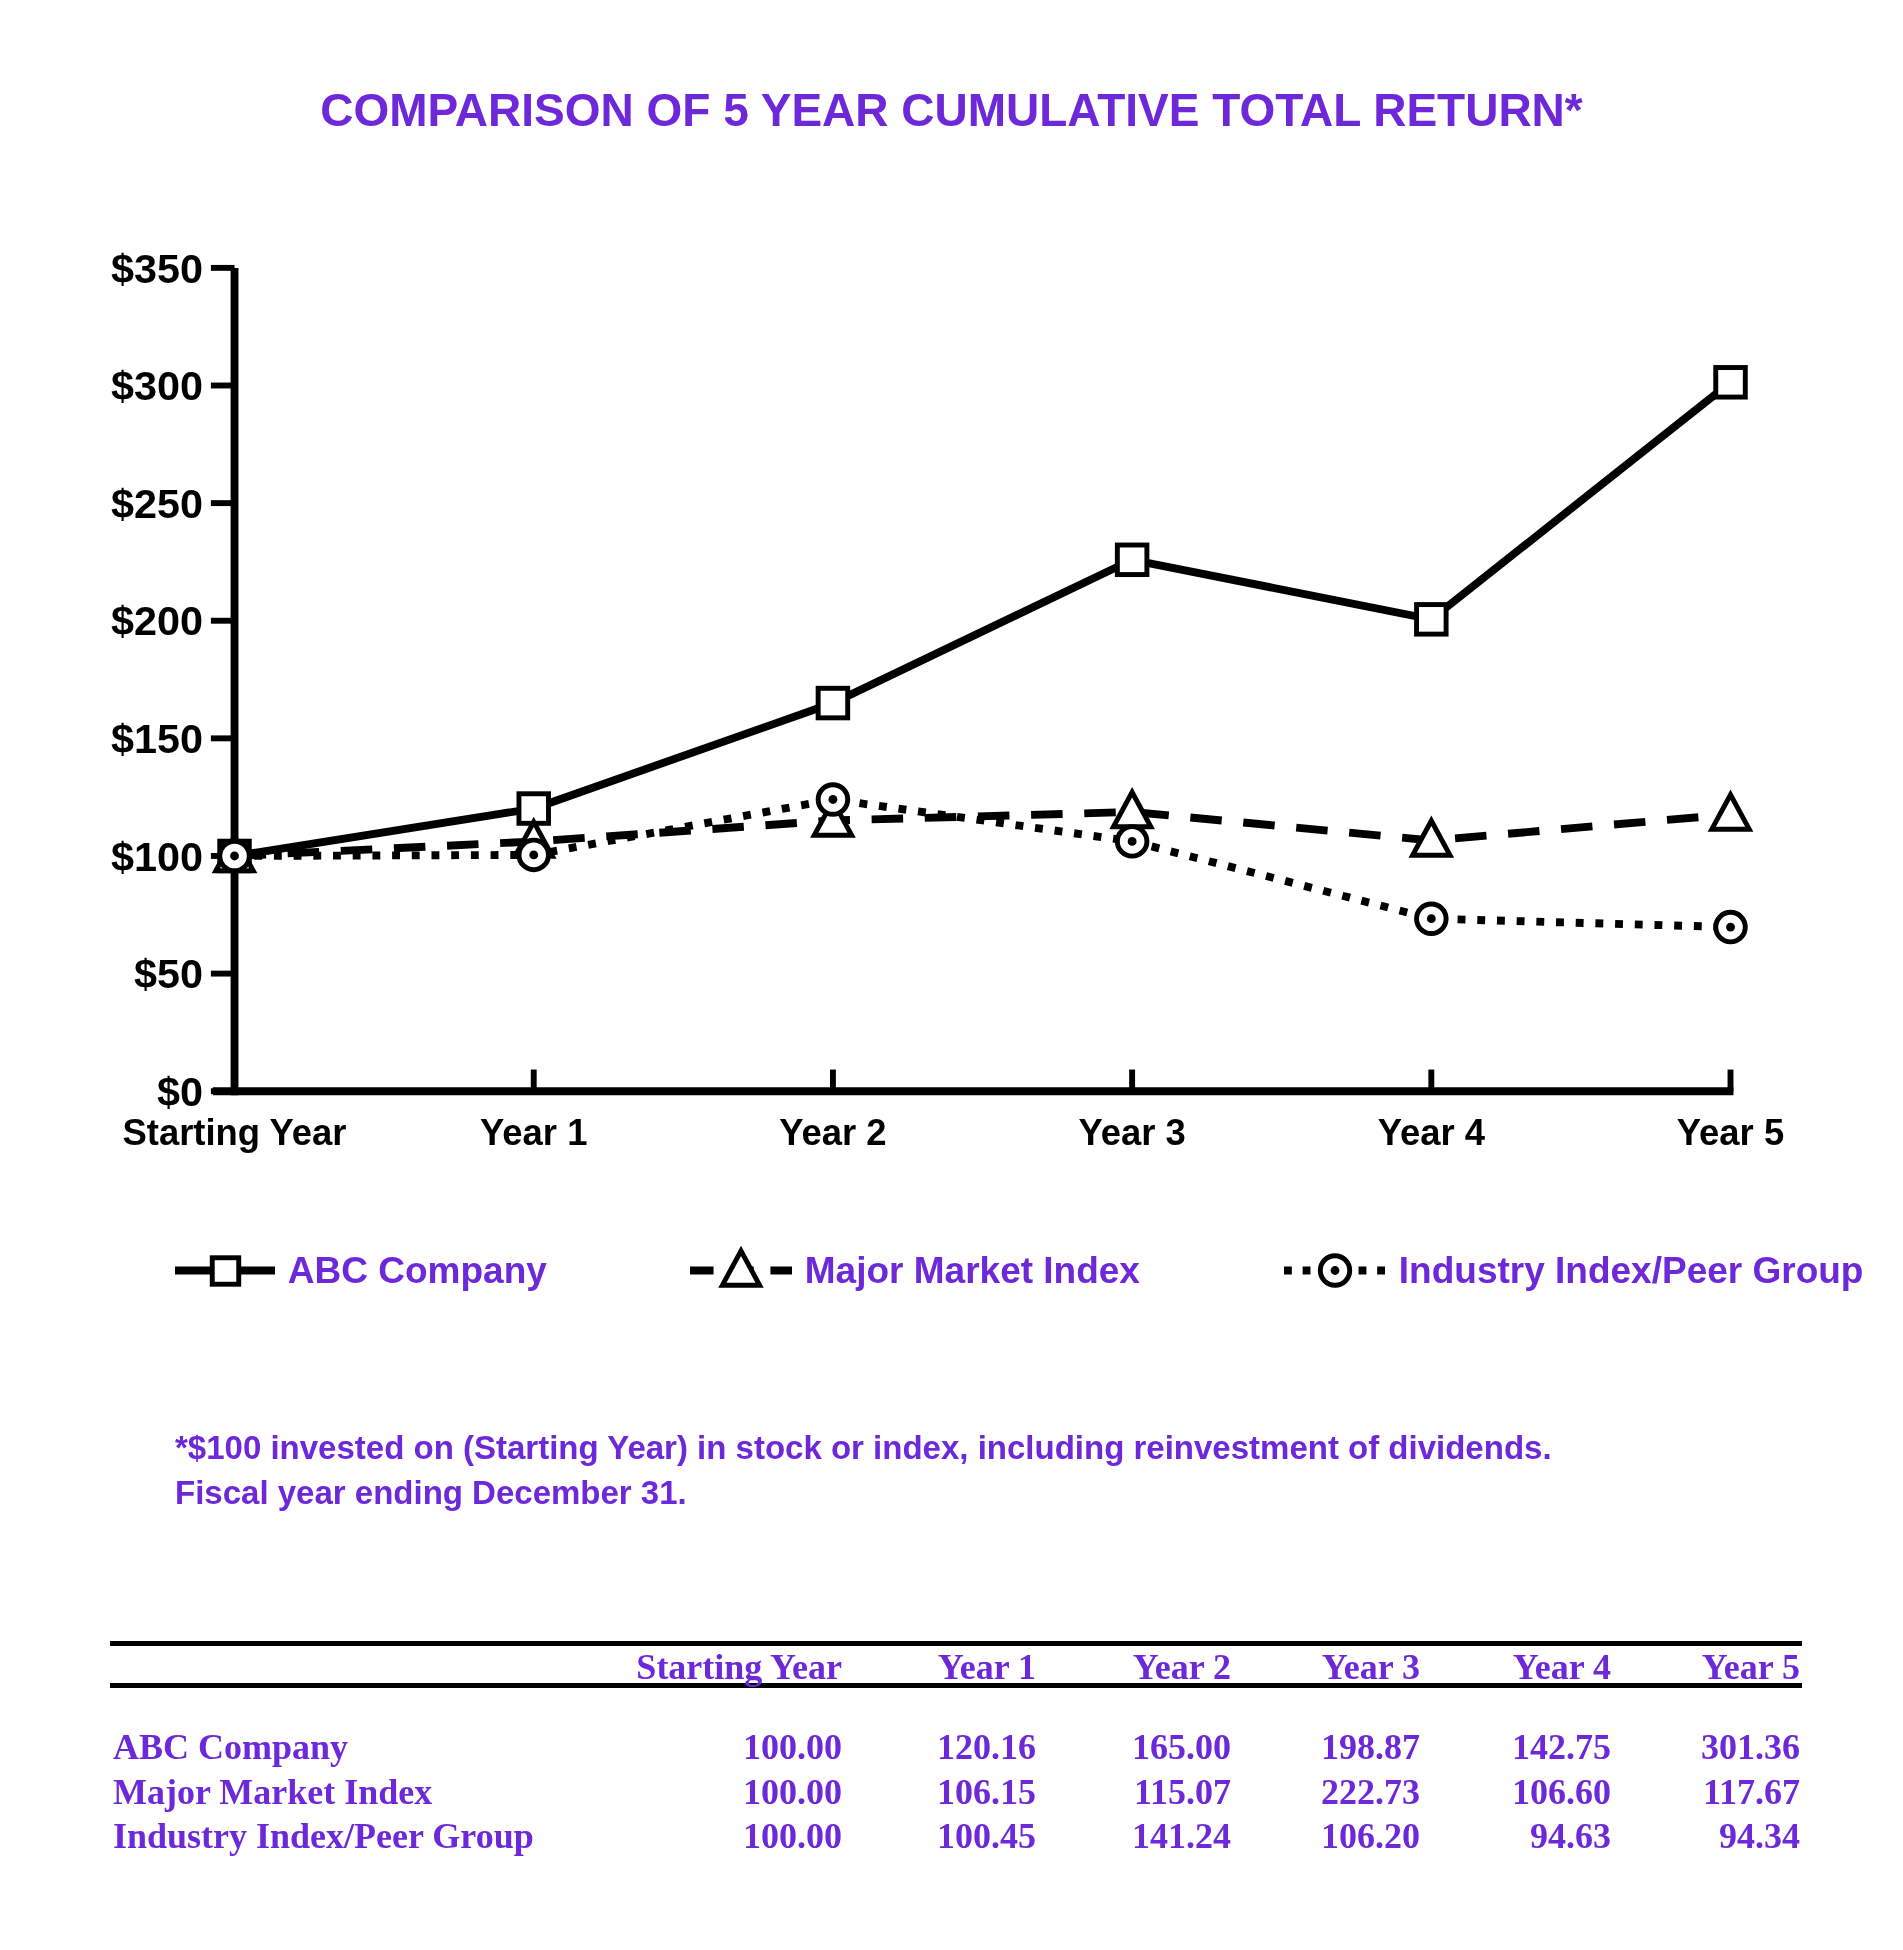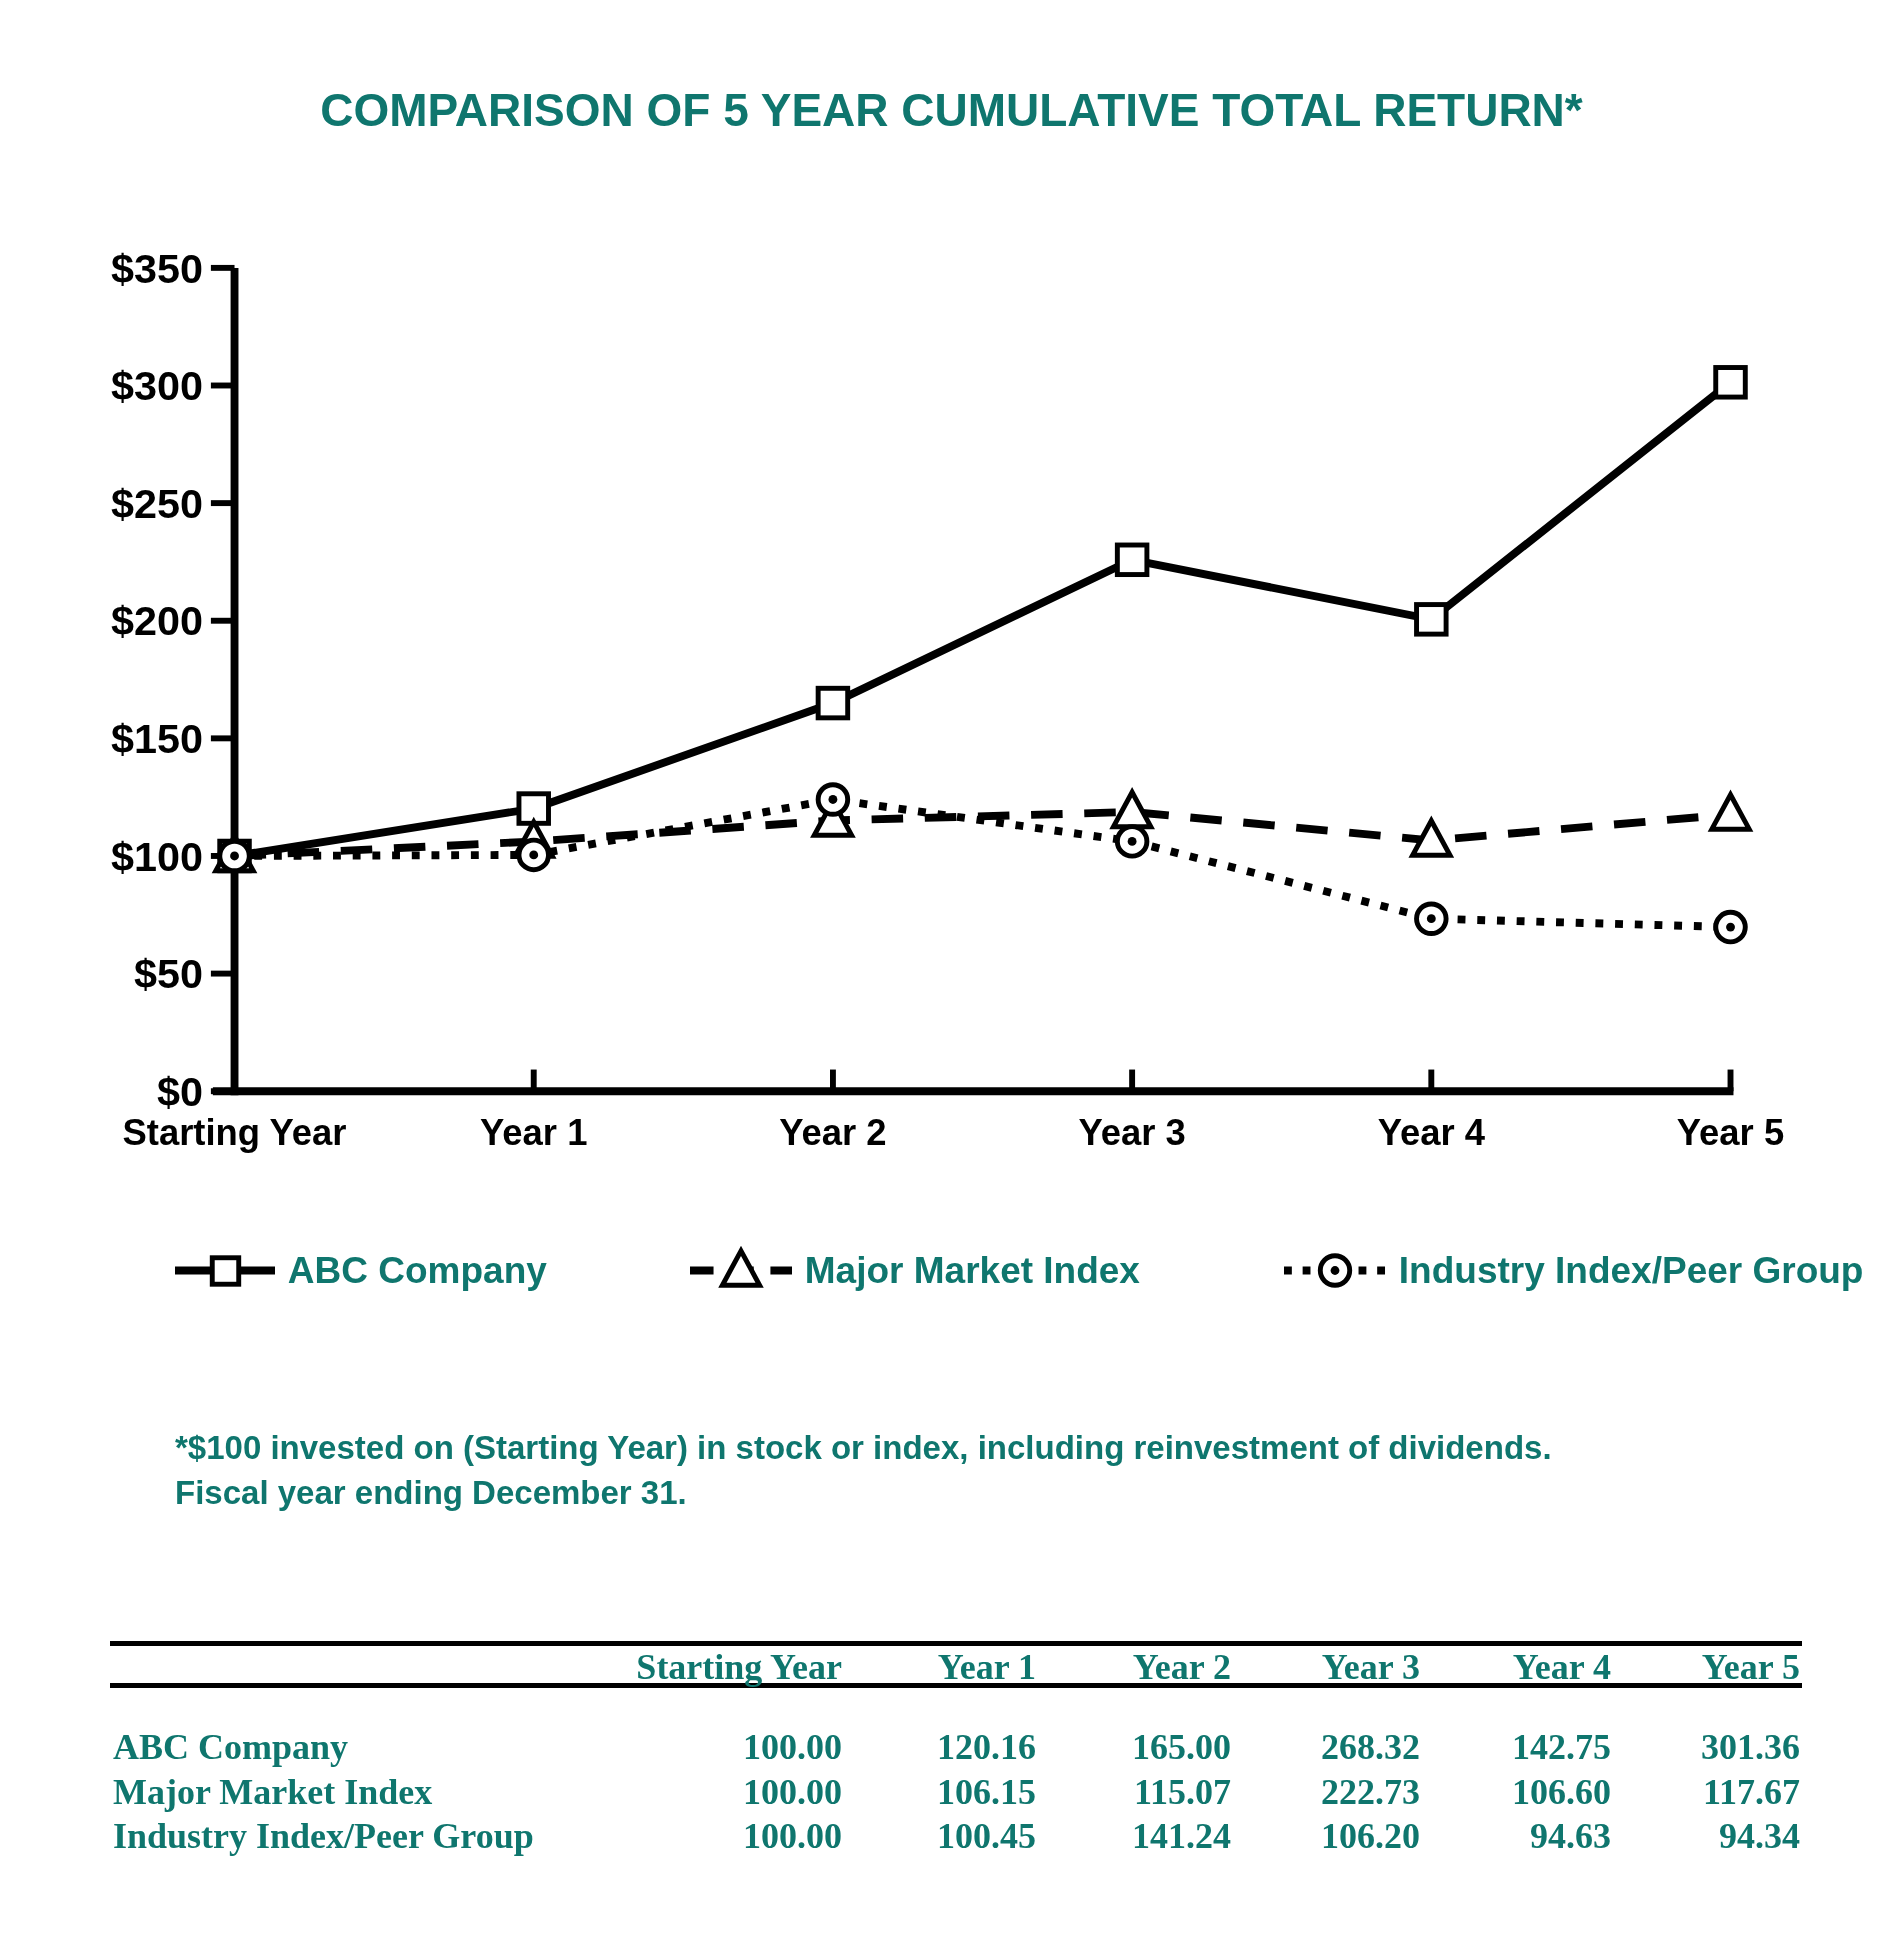--- a/index.html
+++ b/index.html
@@ -1,17 +1,17 @@
 <!DOCTYPE html>
 <html><head>
 <meta charset="utf-8">
 <style>
   html,body{margin:0;padding:0;background:#fff;}
   #page{position:relative;width:1903px;height:1950px;background:#fff;overflow:hidden;
-        font-family:"Liberation Sans",sans-serif;color:#0f766e;}
+        font-family:"Liberation Sans",sans-serif;color:#6d28d9;}
   .title{position:absolute;top:83px;left:0;width:100%;text-align:center;
          font-size:46px;font-weight:bold;letter-spacing:0px;}
   .subtitle{position:absolute;top:138px;left:0;width:100%;text-align:center;
          font-size:35px;font-weight:normal;}
   #chart-svg{position:absolute;top:0;left:0;}
   .ylab{font:bold 42px "Liberation Sans",sans-serif;fill:#000;}
   .xlab{font:bold 37px "Liberation Sans",sans-serif;fill:#000;}
   .legend-item{position:absolute;top:1243px;height:55px;display:flex;align-items:center;gap:12.8px;}
   .legend-label{font-size:37px;font-weight:bold;white-space:nowrap;}
   .footnote{position:absolute;left:175px;top:1425px;font-size:33px;line-height:45px;font-weight:bold;}
@@ -129,21 +129,21 @@
     <span class="tval c3">Year 3</span>
     <span class="tval c4">Year 4</span>
     <span class="tval c5">Year 5</span>
   </div>
 
   <div class="trow" style="top:1726px;">
     <span class="tlabel">ABC Company</span>
     <span class="tval c0">100.00</span>
     <span class="tval c1">120.16</span>
     <span class="tval c2">165.00</span>
-    <span class="tval c3">268.32</span>
+    <span class="tval c3">198.87</span>
     <span class="tval c4">142.75</span>
     <span class="tval c5">301.36</span>
   </div>
 
   <div class="trow" style="top:1771px;">
     <span class="tlabel">Major Market Index</span>
     <span class="tval c0">100.00</span>
     <span class="tval c1">106.15</span>
     <span class="tval c2">115.07</span>
     <span class="tval c3">222.73</span>

